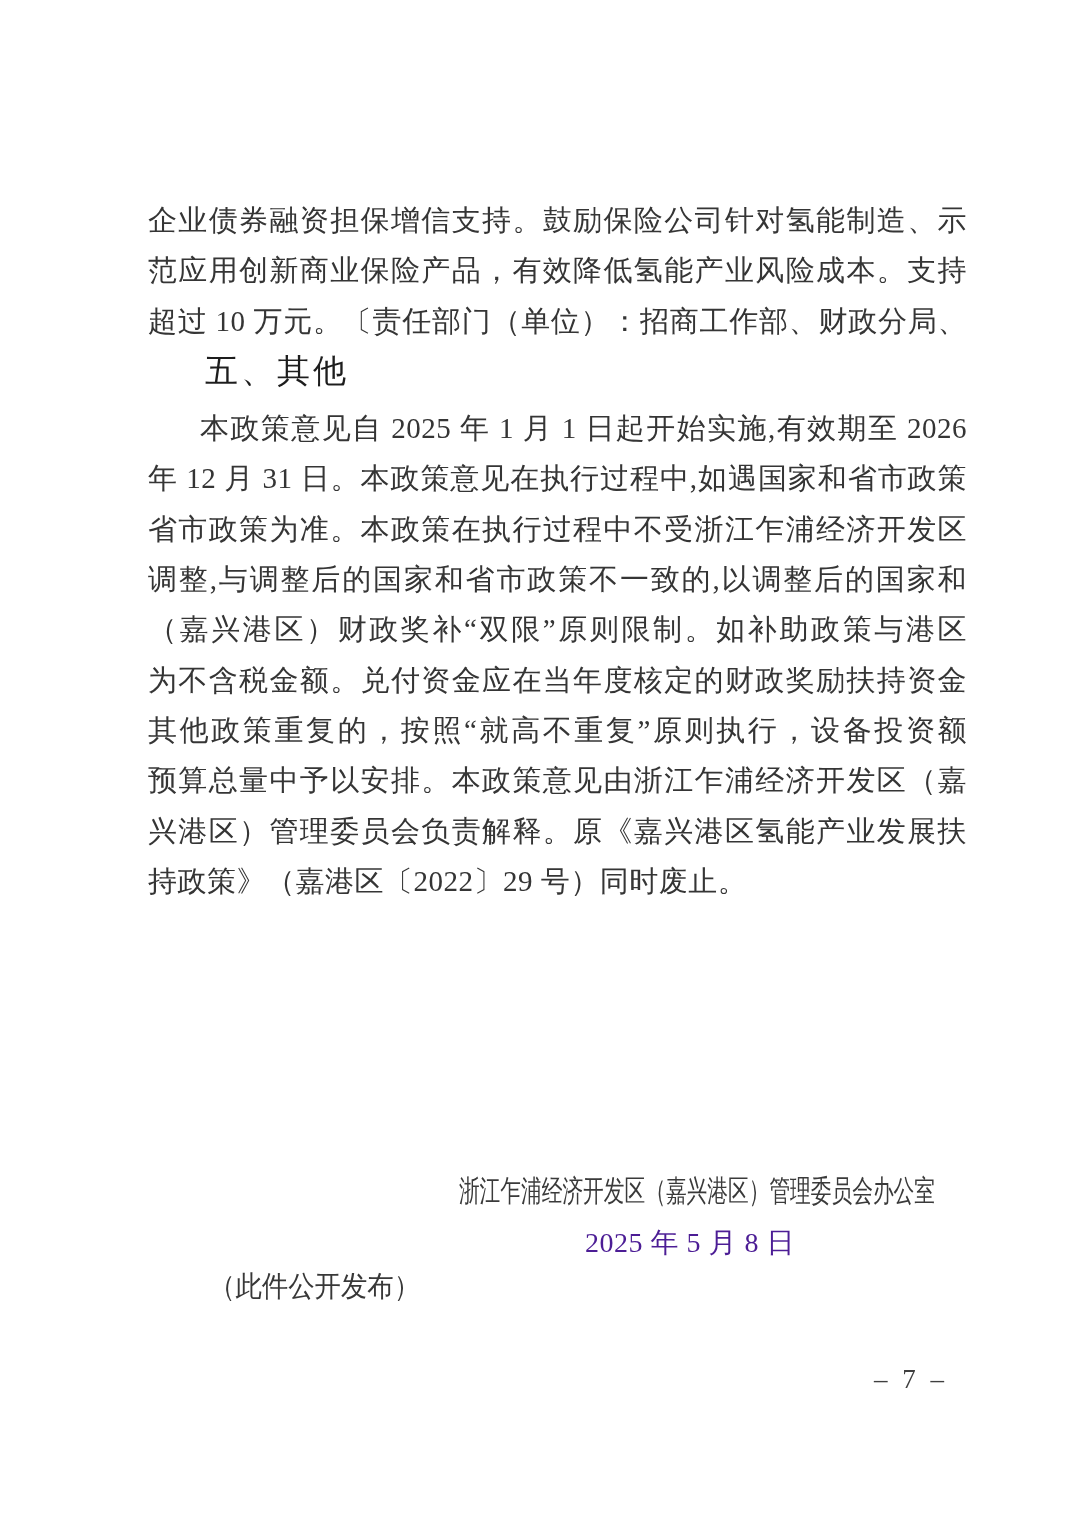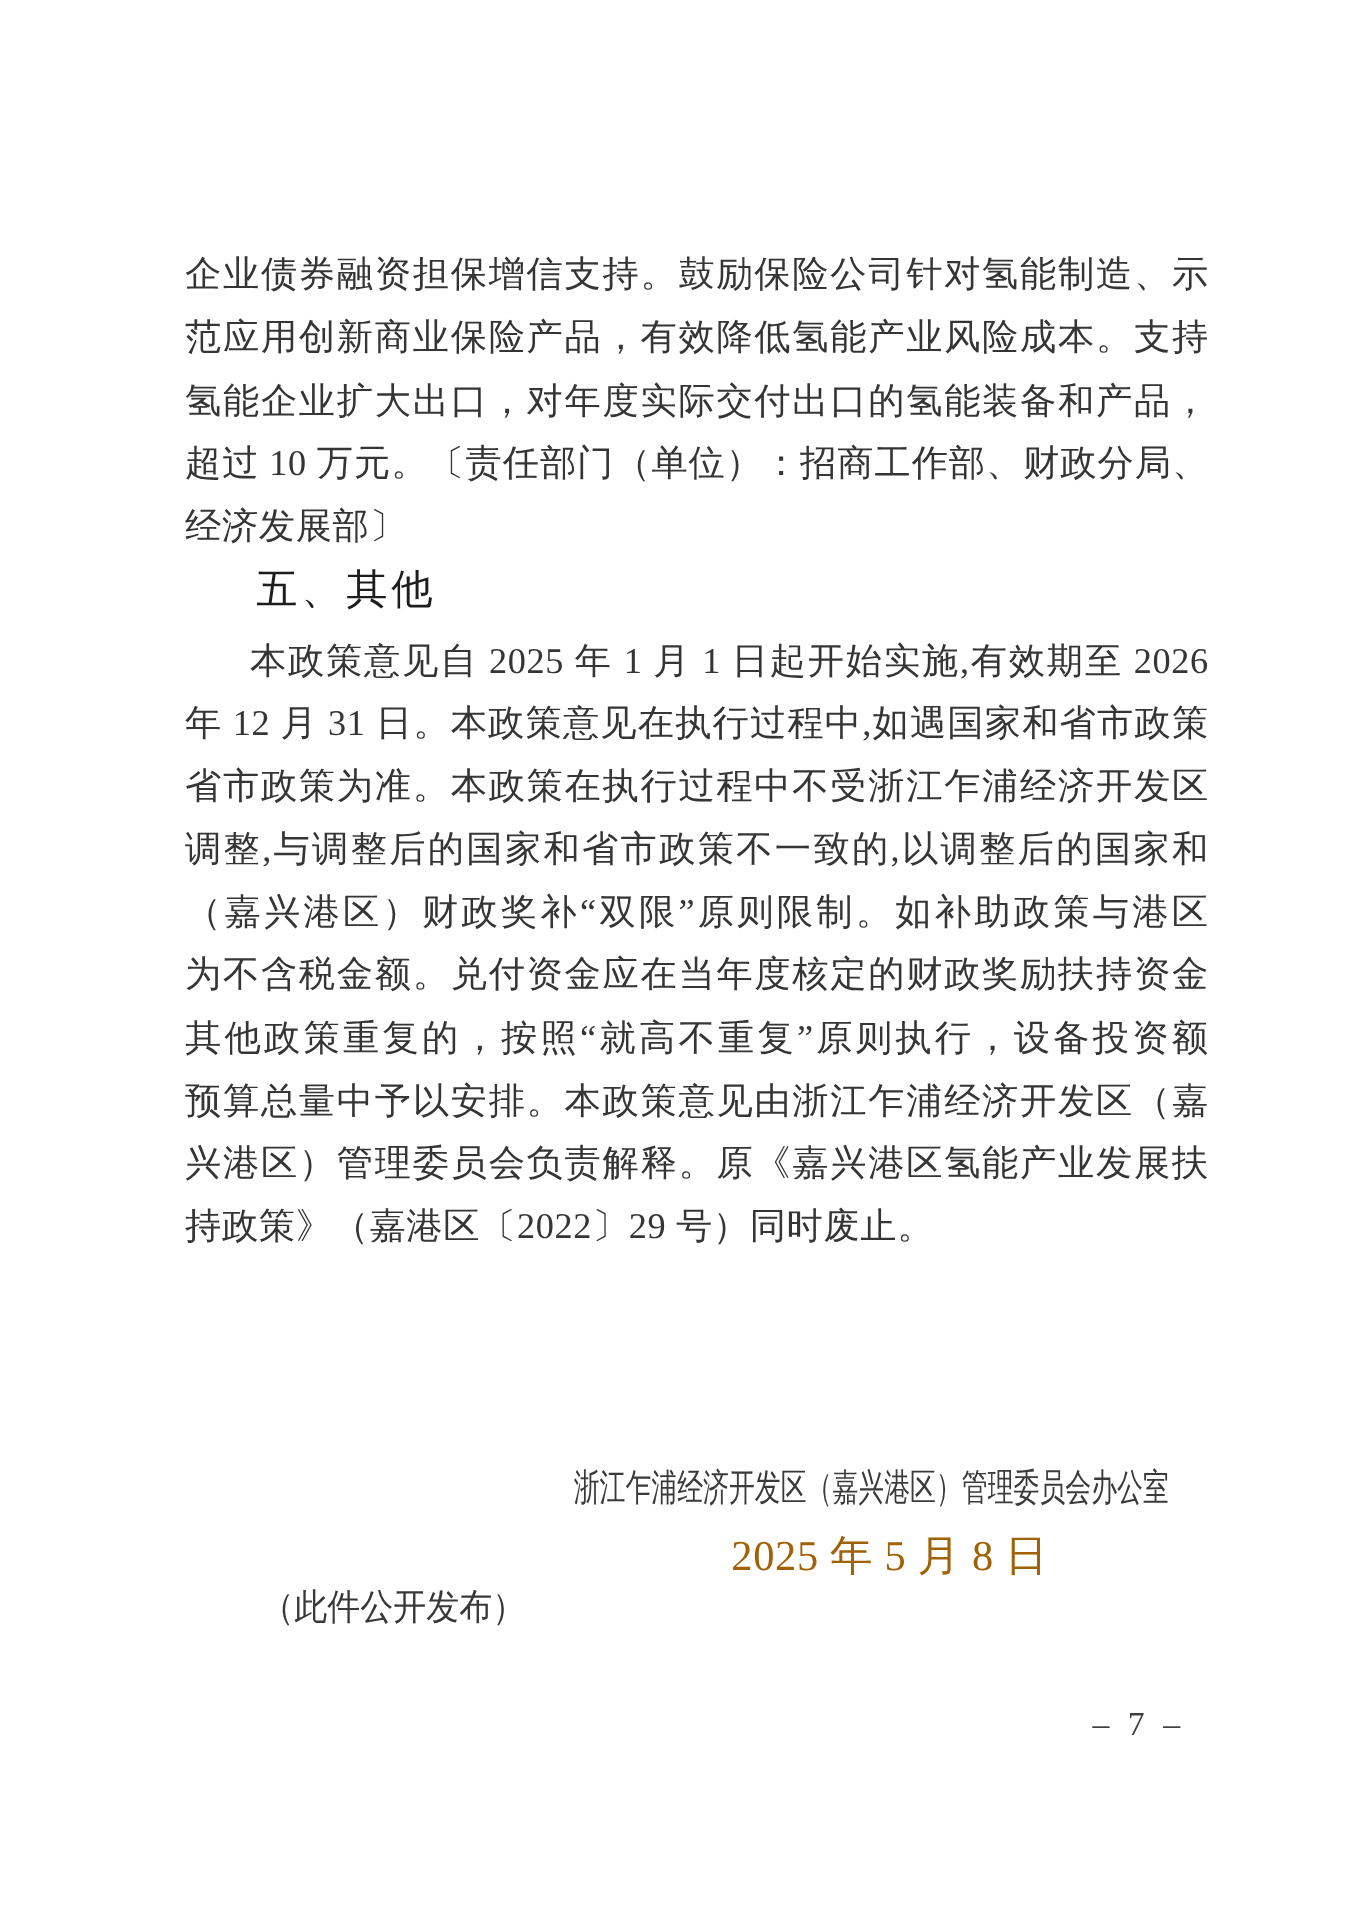--- a/index.html
+++ b/index.html
@@ -57,25 +57,25 @@
     line-height: 1.2;
     white-space: nowrap;
     transform: scaleX(0.69);
     transform-origin: 100% 50%;
     color: #3a3a3a;
   }
   .sig-date {
     position: absolute;
     top: 1226px;
     left: 585px;
-    font-size: 34px;
+    font-size: 28px;
     line-height: 1.2;
     white-space: nowrap;
     letter-spacing: 0.5px;
-    color: #a16207;
+    color: #4c1d95;
   }
   .pub-note {
     position: absolute;
     top: 1269px;
     left: 209px;
     font-size: 29px;
     line-height: 1.2;
     white-space: nowrap;
     transform: scaleX(0.91);
     transform-origin: 0 50%;
@@ -94,23 +94,21 @@
 </head>
 <body>
 
 <div class="page">
 
   <div class="content">
 
     <div>
       <div class="line j">企业债券融资担保增信支持。鼓励保险公司针对氢能制造、示</div>
       <div class="line j">范应用创新商业保险产品，有效降低氢能产业风险成本。支持</div>
-      <div class="line j">氢能企业扩大出口，对年度实际交付出口的氢能装备和产品，</div>
       <div class="line j">超过 10 万元。〔责任部门（单位）：招商工作部、财政分局、</div>
-      <div class="line">经济发展部〕</div>
     </div>
 
     <div class="heading">五、其他</div>
 
     <div class="p2">
       <div class="line j indent">本政策意见自 2025 年 1 月 1 日起开始实施,有效期至 2026</div>
       <div class="line j">年 12 月 31 日。本政策意见在执行过程中,如遇国家和省市政策</div>
       <div class="line j">省市政策为准。本政策在执行过程中不受浙江乍浦经济开发区</div>
       <div class="line j">调整,与调整后的国家和省市政策不一致的,以调整后的国家和</div>
       <div class="line j">（嘉兴港区）财政奖补“双限”原则限制。如补助政策与港区</div>

